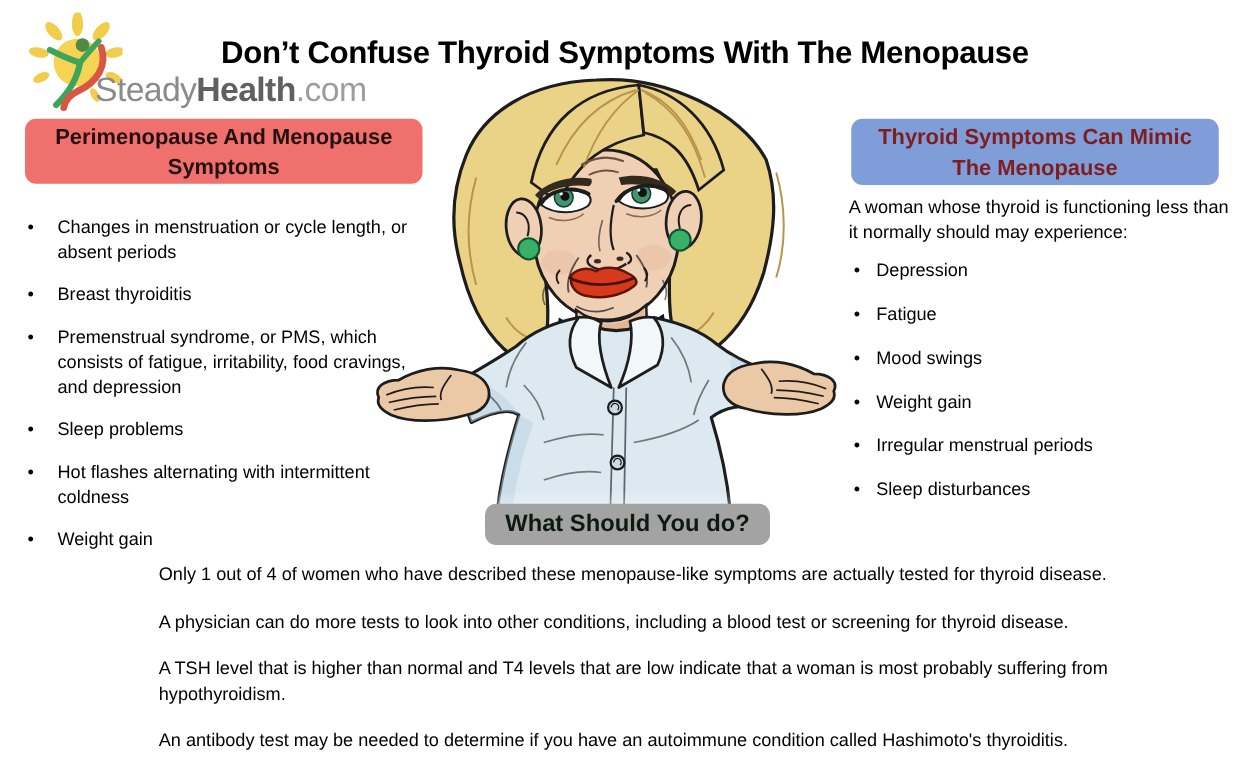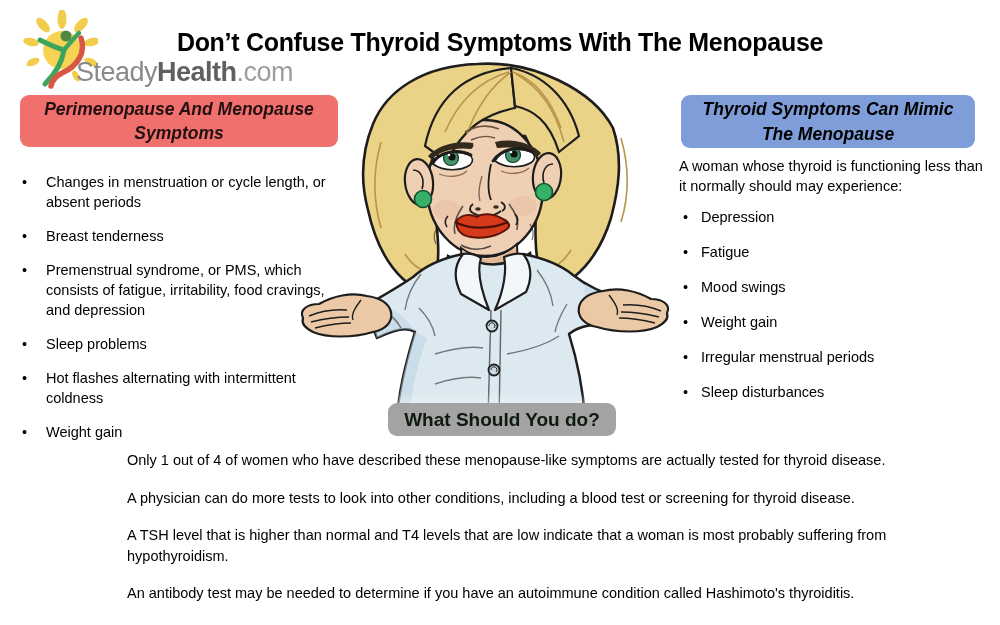--- a/index.html
+++ b/index.html
@@ -15,24 +15,24 @@
   .logo { position:absolute; left:18px; top:8px; width:320px; height:84px; }
   .logo-icon { position:absolute; left:0; top:2px; }
   .logo-text { position:absolute; left:58px; top:32px; font-size:27px; letter-spacing:-0.5px; white-space:nowrap;margin-top:17px; }
   .logo-text .steady { color:#8a8a8a; font-weight:400; }
   .logo-text .health { color:#606060; font-weight:700; }
   .logo-text .tld    { color:#9d9d9d; font-weight:400; }
   
   .panel-heading {
     position:absolute; display:flex; align-items:center; justify-content:center;
     text-align:center; font-weight:bold; font-size:17.5px; line-height:1.4;
-    border-radius:9px; padding:0 8px; box-sizing:border-box;font-style:italic;
+    border-radius:9px; padding:0 8px; box-sizing:border-box;
   }
   .heading-red  { left:20px;  top:95px; width:318px; height:52px; background:#f0706e; color:#231010; }
-  .heading-blue { left:681px; top:95px; width:294px; height:53px; background:#7f9dd8; color:#000000; }
+  .heading-blue { left:681px; top:95px; width:294px; height:53px; background:#7f9dd8; color:#7f1d1d; }
   
   .bullet-list { position:absolute; margin:0; padding:0; list-style:none; font-size:14.5px; }
   .bullet-list li { position:relative; line-height:1.38; }
   .bullet-list li::before { content:"\2022"; position:absolute; left:0; }
   .list-left  { left:22px;  top:172px; width:305px; }
   .list-left  li { padding-left:24px; margin-bottom:14px; }
   .list-right { left:683px; top:207px; width:300px; }
   .list-right li { padding-left:18px; margin-bottom:15px; }
   .right-intro { position:absolute; left:679px; top:157px; width:314px; font-size:14.5px; line-height:1.35; }
   
@@ -74,21 +74,21 @@
       <span class="steady">Steady</span><span class="health">Health</span><span class="tld">.com</span>
     </div>
   </div>
 
   <h1 class="title">Don’t Confuse Thyroid Symptoms With The Menopause</h1>
 
   <div class="panel-heading heading-red">Perimenopause And Menopause Symptoms</div>
 
   <ul class="bullet-list list-left">
     <li>Changes in menstruation or cycle length, or absent periods</li>
-    <li>Breast tenderness</li>
+    <li>Breast thyroiditis</li>
     <li>Premenstrual syndrome, or PMS, which consists of fatigue, irritability, food cravings, and depression</li>
     <li>Sleep problems</li>
     <li>Hot flashes alternating with intermittent coldness</li>
     <li>Weight gain</li>
   </ul>
 
   <div class="panel-heading heading-blue">Thyroid Symptoms Can Mimic The Menopause</div>
 
   <div class="right-intro">A woman whose thyroid is functioning less than it normally should may experience:</div>
 

